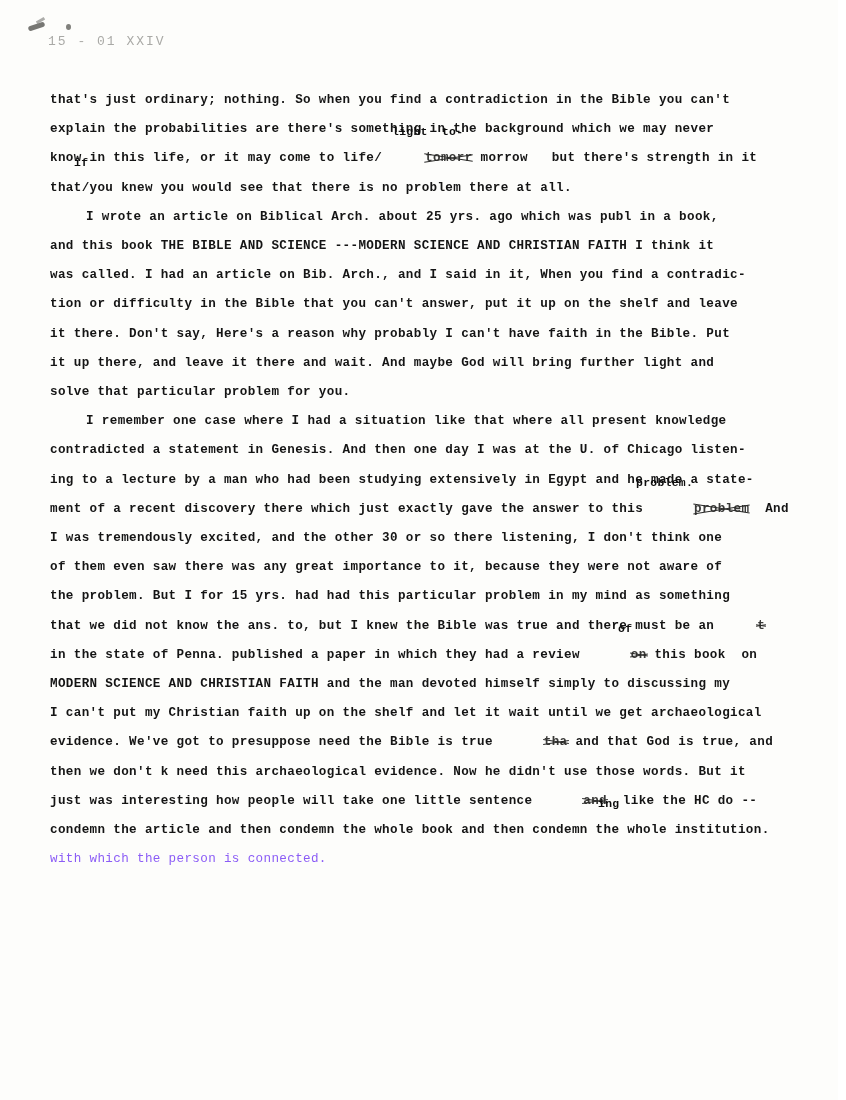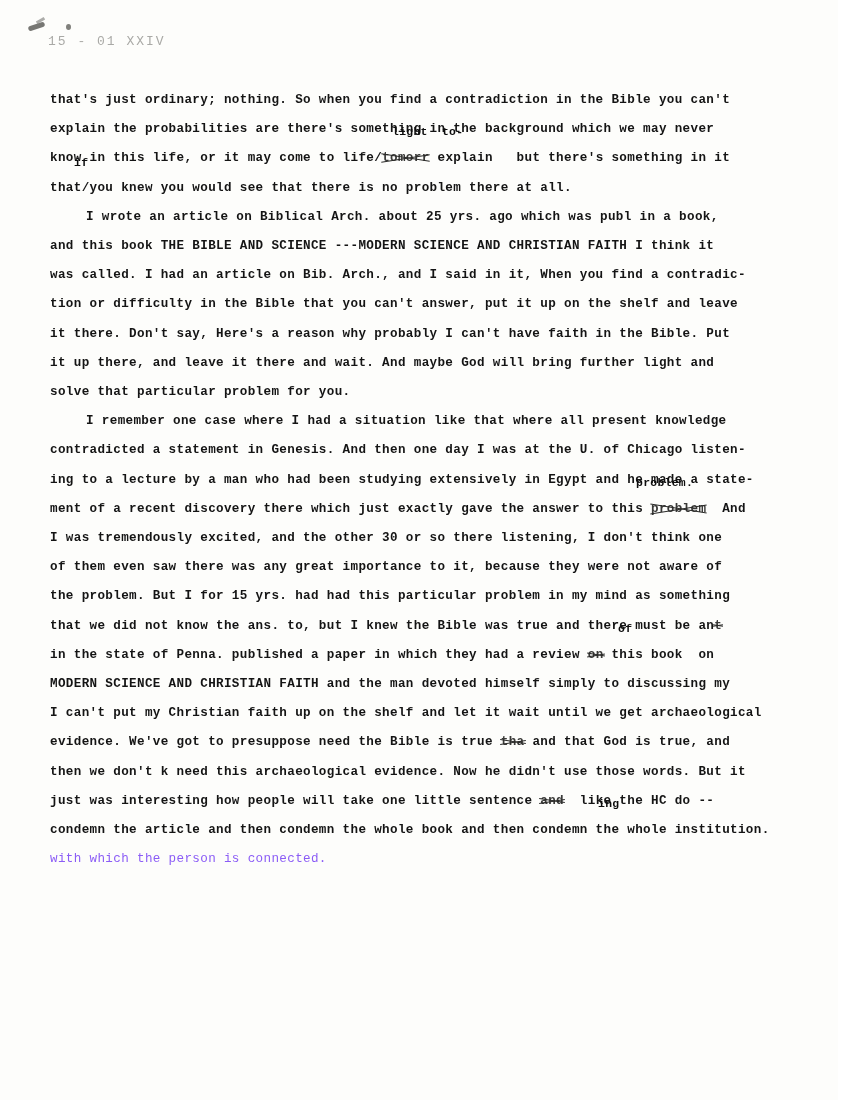--- a/index.html
+++ b/index.html
@@ -96,20 +96,21 @@
     line-height: 1;
     color: #0d0d0d;
     white-space: pre;
     letter-spacing: 0.3px;
   }
 
   
   .strike {
     position: relative;
     color: #3a3a38;
+    margin-left: 43px;
   }
   .strike::after {
     content: "";
     position: absolute;
     left: -1px;
     right: -1px;
     top: 48%;
     height: 1px;
     background: #2a2a28;
     transform: rotate(-9deg);
@@ -134,21 +135,21 @@
   <div class="smudge smudge-c"></div>
   <div class="smudge smudge-b"></div>
 
   <div class="page-header">15 - 01 XXIV</div>
 
   <div class="body-text">
 
     <div>
       <div class="line"><span>that's just ordinary; nothing. So when you find a contradiction in the Bible you can't</span></div>
       <div class="line"><span>explain the probabilities are there's something in the background which we may never</span></div>
-      <div class="line"><span class="ins" style="left:330px; top:-17px;margin-left:12px;">light  to-</span><span>know in this life, or it may come to life/</span><span class="strike">tomorr</span><span> explain   but there's something in it</span></div>
+      <div class="line"><span class="ins" style="left:330px; top:-17px;margin-left:12px;">light  to-</span><span>know in this life, or it may come to life/</span><span class="strike">tomorr</span><span> morrow   but there's strength in it</span></div>
       <div class="line"><span class="ins" style="left:24px; top:-16px;">if</span><span>that/you knew you would see that there is no problem there at all.</span></div>
     </div>
 
     <div>
       <div class="line indent"><span>I wrote an article on Biblical Arch. about 25 yrs. ago which was publ in a book,</span></div>
       <div class="line"><span>and this book THE BIBLE AND SCIENCE ---MODERN SCIENCE AND CHRISTIAN FAITH I think it</span></div>
       <div class="line"><span>was called. I had an article on Bib. Arch., and I said in it, When you find a contradic-</span></div>
       <div class="line"><span>tion or difficulty in the Bible that you can't answer, put it up on the shelf and leave</span></div>
       <div class="line"><span>it there. Don't say, Here's a reason why probably I can't have faith in the Bible. Put</span></div>
       <div class="line"><span>it up there, and leave it there and wait. And maybe God will bring further light and</span></div>

